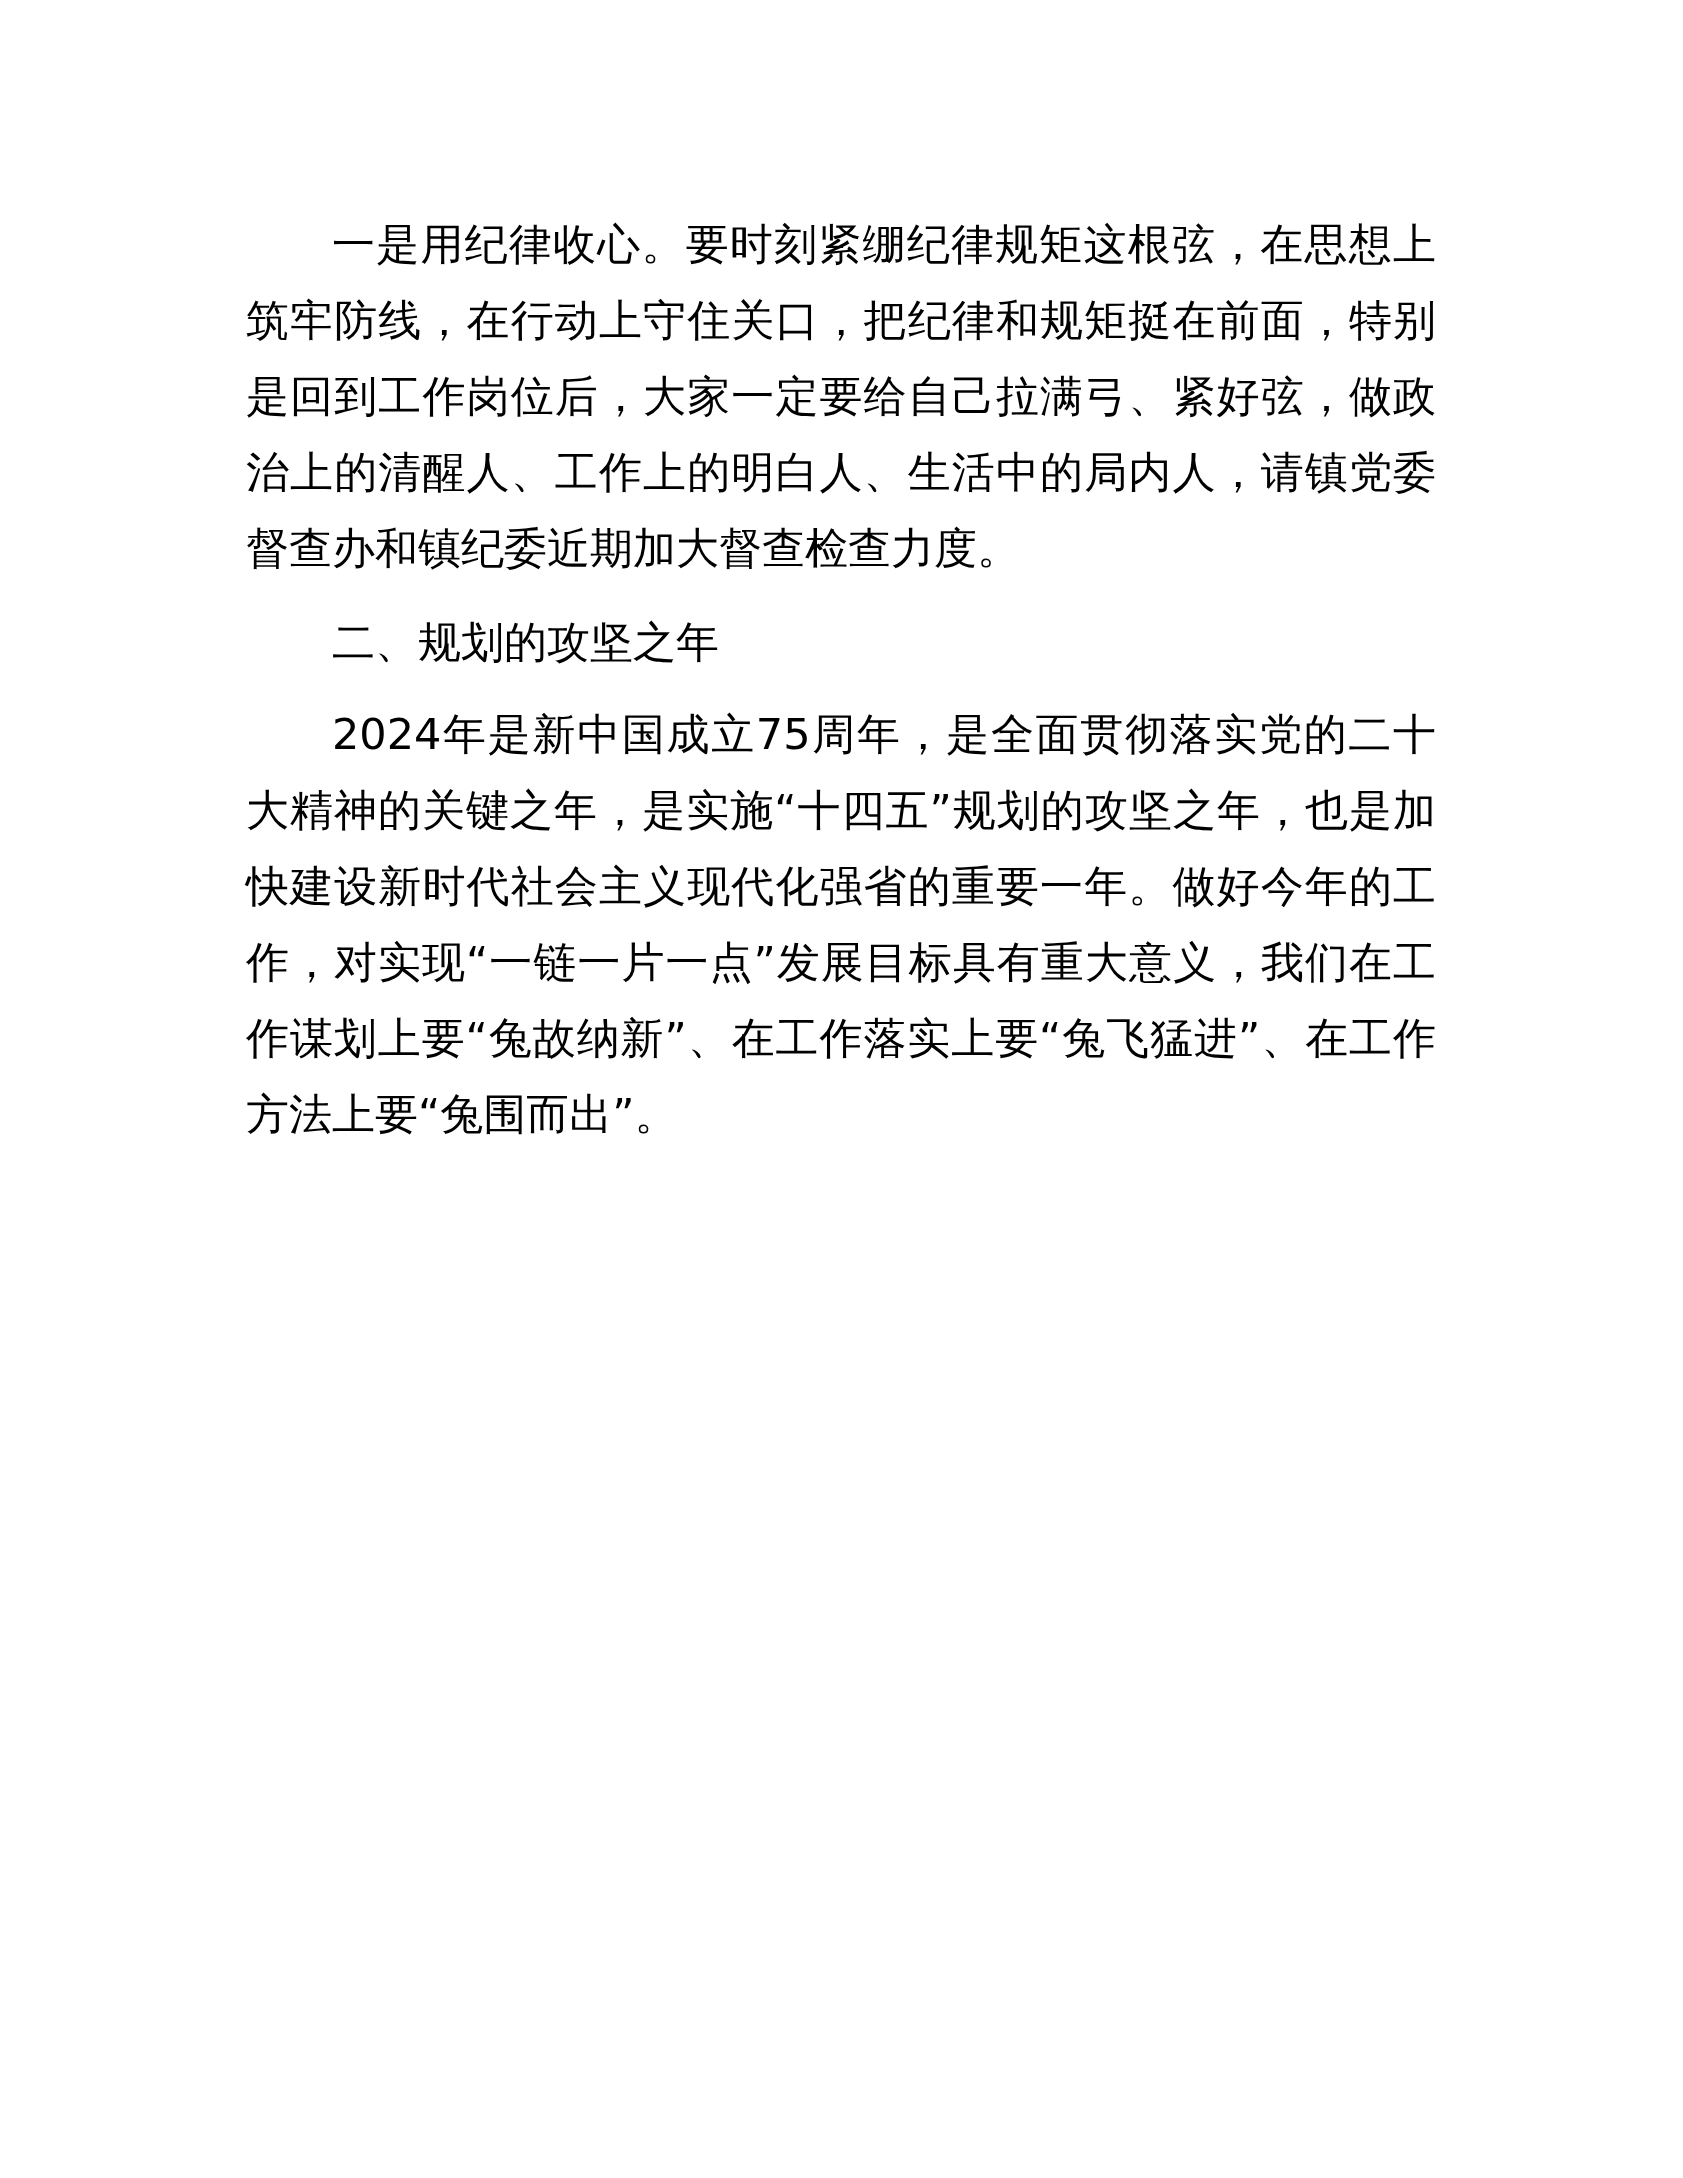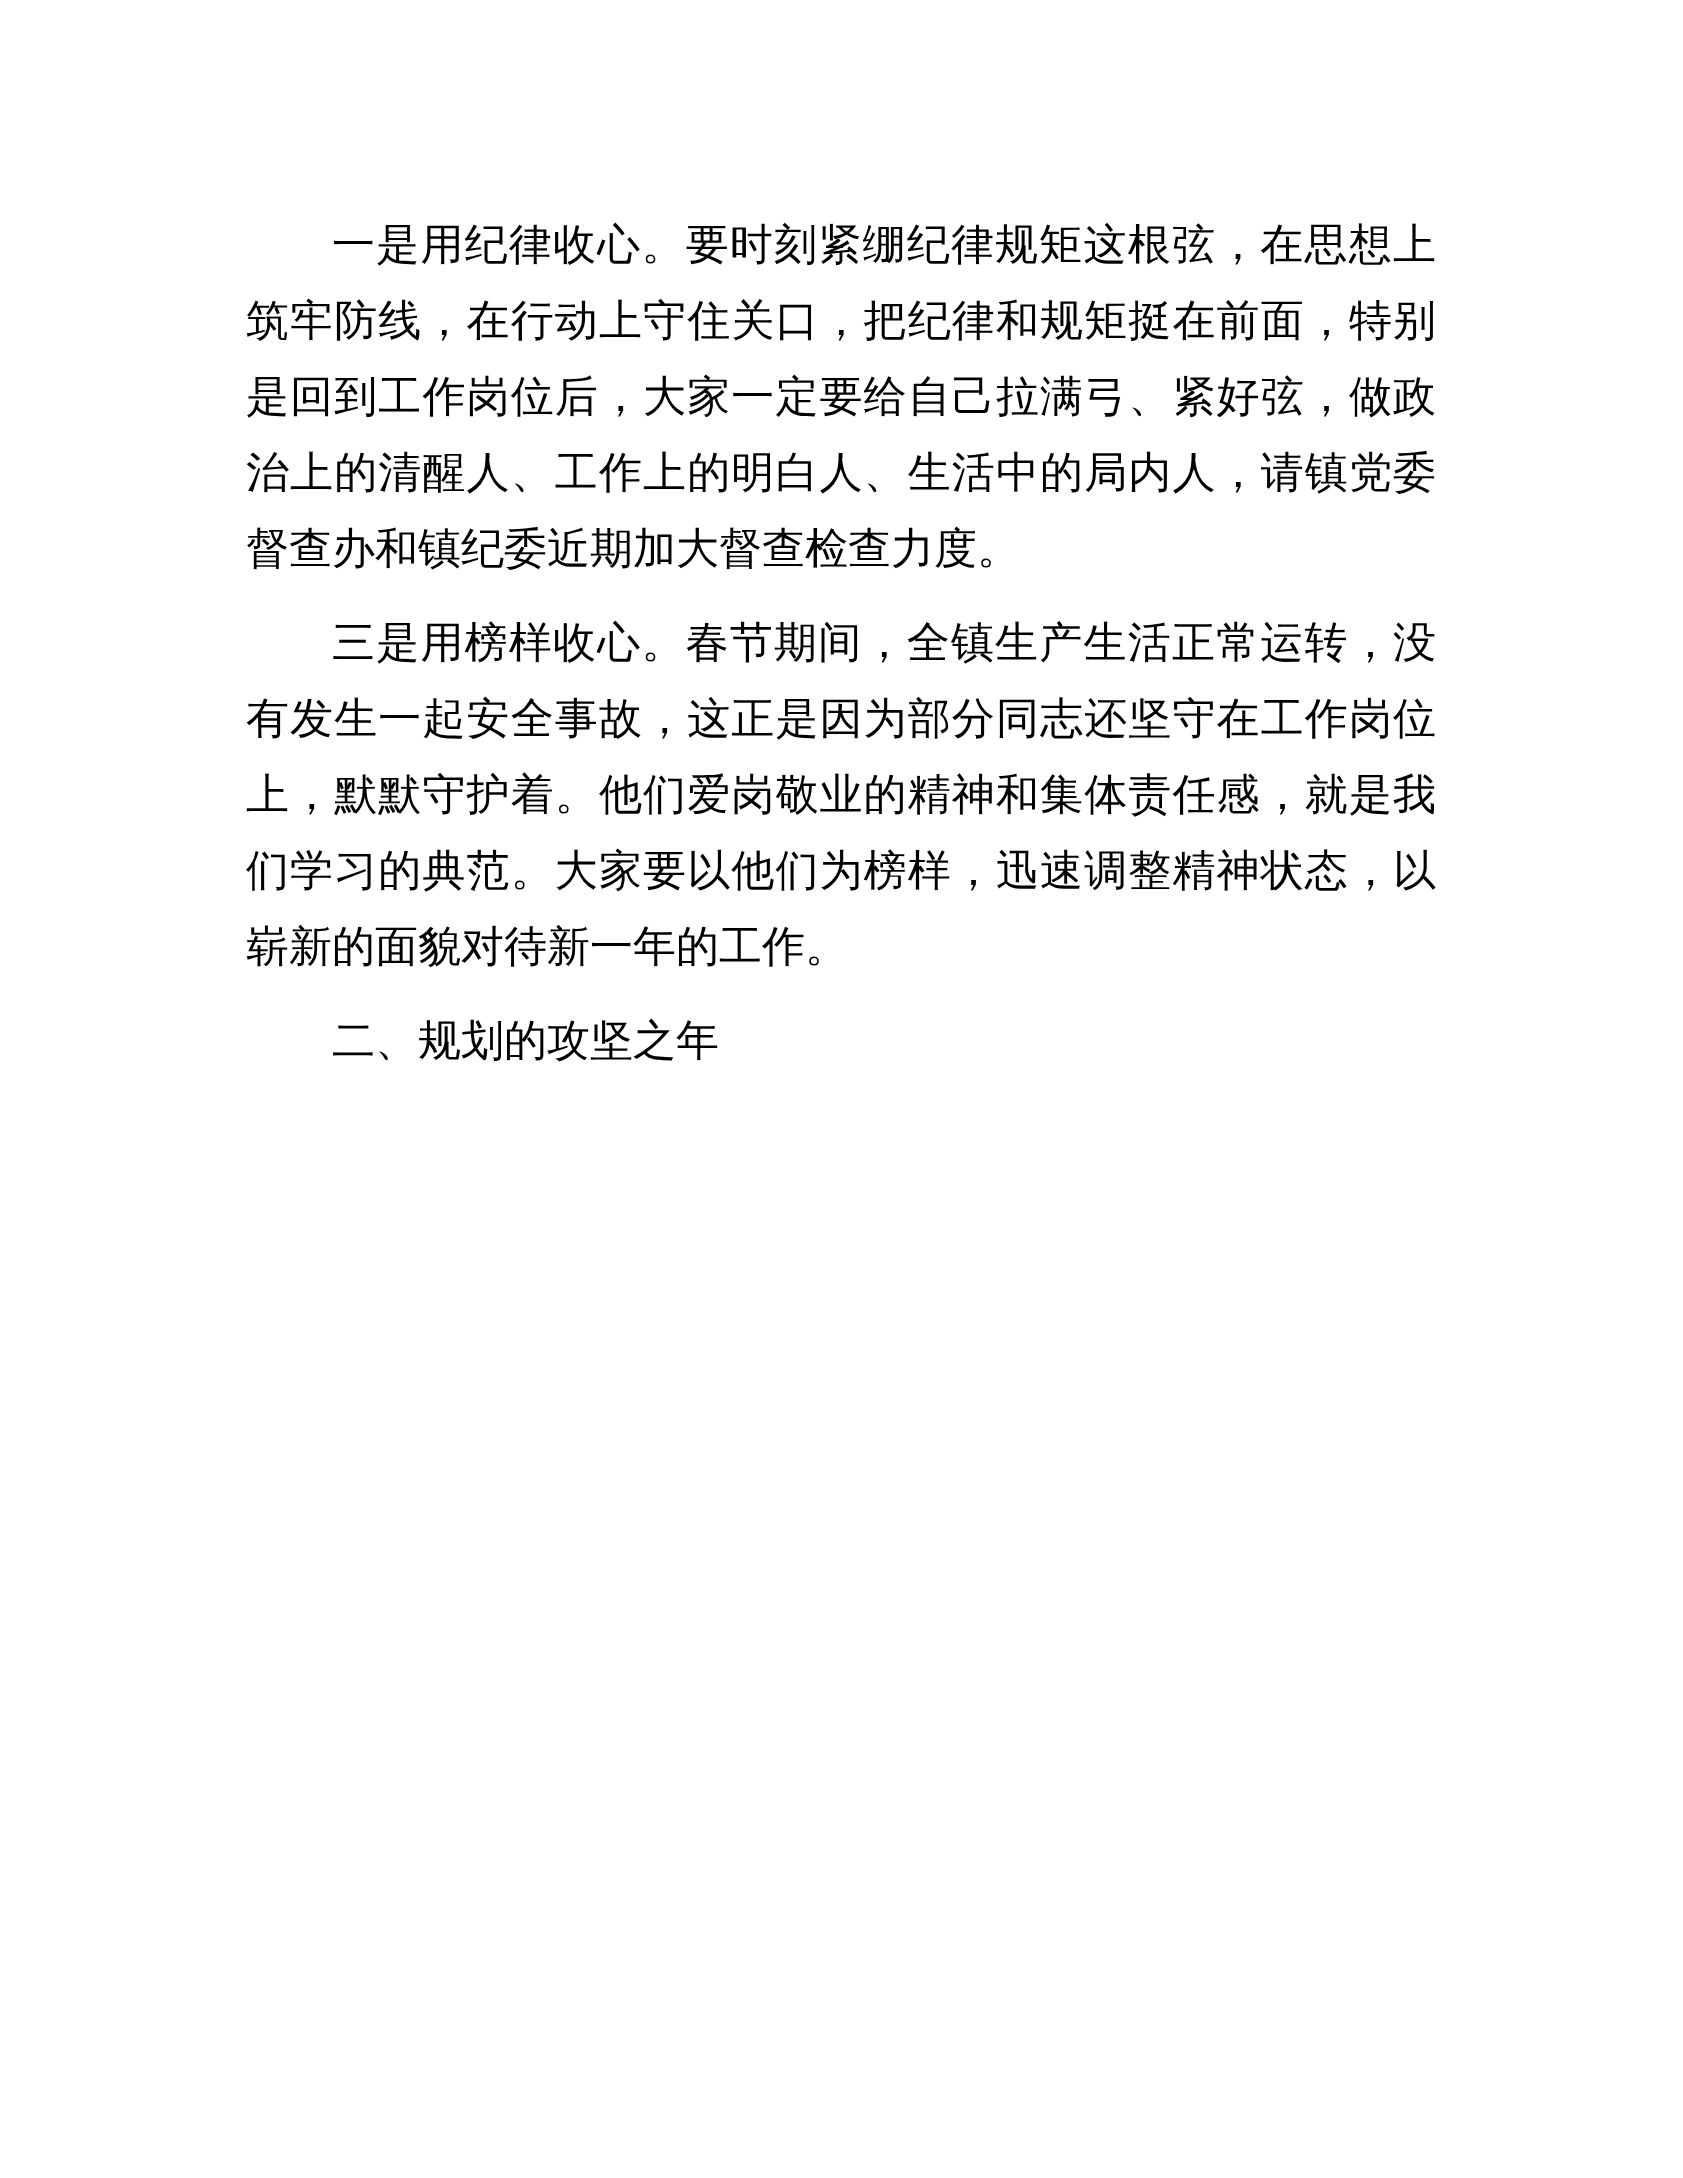--- a/index.html
+++ b/index.html
@@ -43,17 +43,17 @@
     margin: 0 0 16px 0;
     text-indent: 2em;
   }
 </style>
 </head>
 <body>
 
 <div class="page">
   <div class="content">
     <p class="para">一是用纪律收心。要时刻紧绷纪律规矩这根弦，在思想上筑牢防线，在行动上守住关口，把纪律和规矩挺在前面，特别是回到工作岗位后，大家一定要给自己拉满弓、紧好弦，做政治上的清醒人、工作上的明白人、生活中的局内人，请镇党委督查办和镇纪委近期加大督查检查力度。</p>
-    <p class="para">三是用榜样收心。春节期间，全镇生产生活正常运转，没有发生一起安全事故，这正是因为部分同志还坚守在工作岗位上，默默守护着。他们爱岗敬业的精神和集体责任感，就是我们学习的典范。大家要以他们为榜样，迅速调整精神状态，以崭新的面貌对待新一年的工作。</p>
     <p class="heading">二、规划的攻坚之年</p>
+    <p class="para">2024年是新中国成立75周年，是全面贯彻落实党的二十大精神的关键之年，是实施“十四五”规划的攻坚之年，也是加快建设新时代社会主义现代化强省的重要一年。做好今年的工作，对实现“一链一片一点”发展目标具有重大意义，我们在工作谋划上要“兔故纳新”、在工作落实上要“兔飞猛进”、在工作方法上要“兔围而出”。</p>
   </div>
 </div>
 
 
 </body></html>

